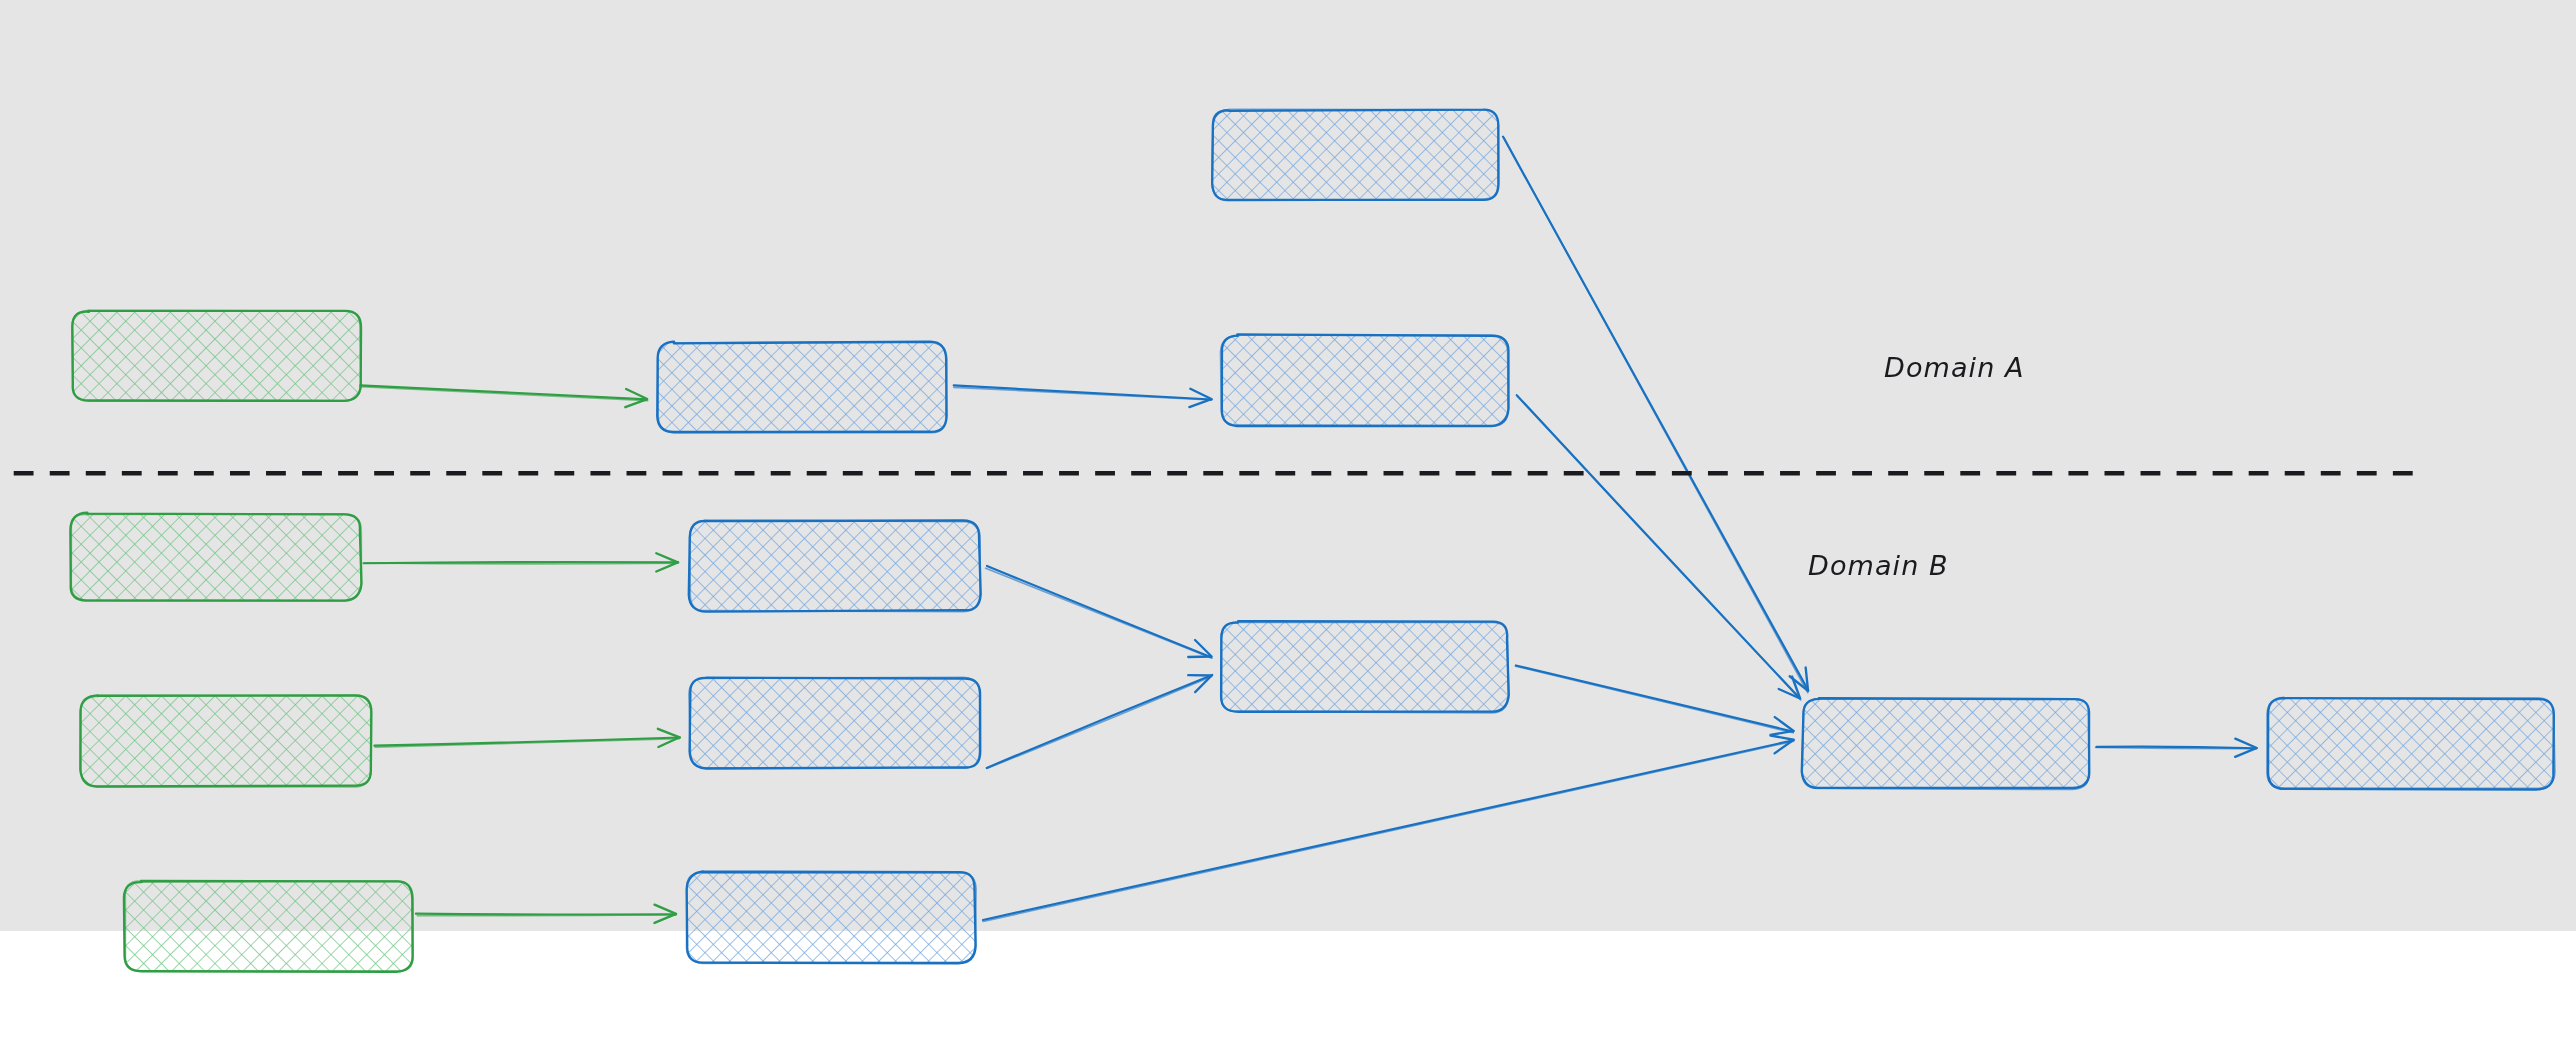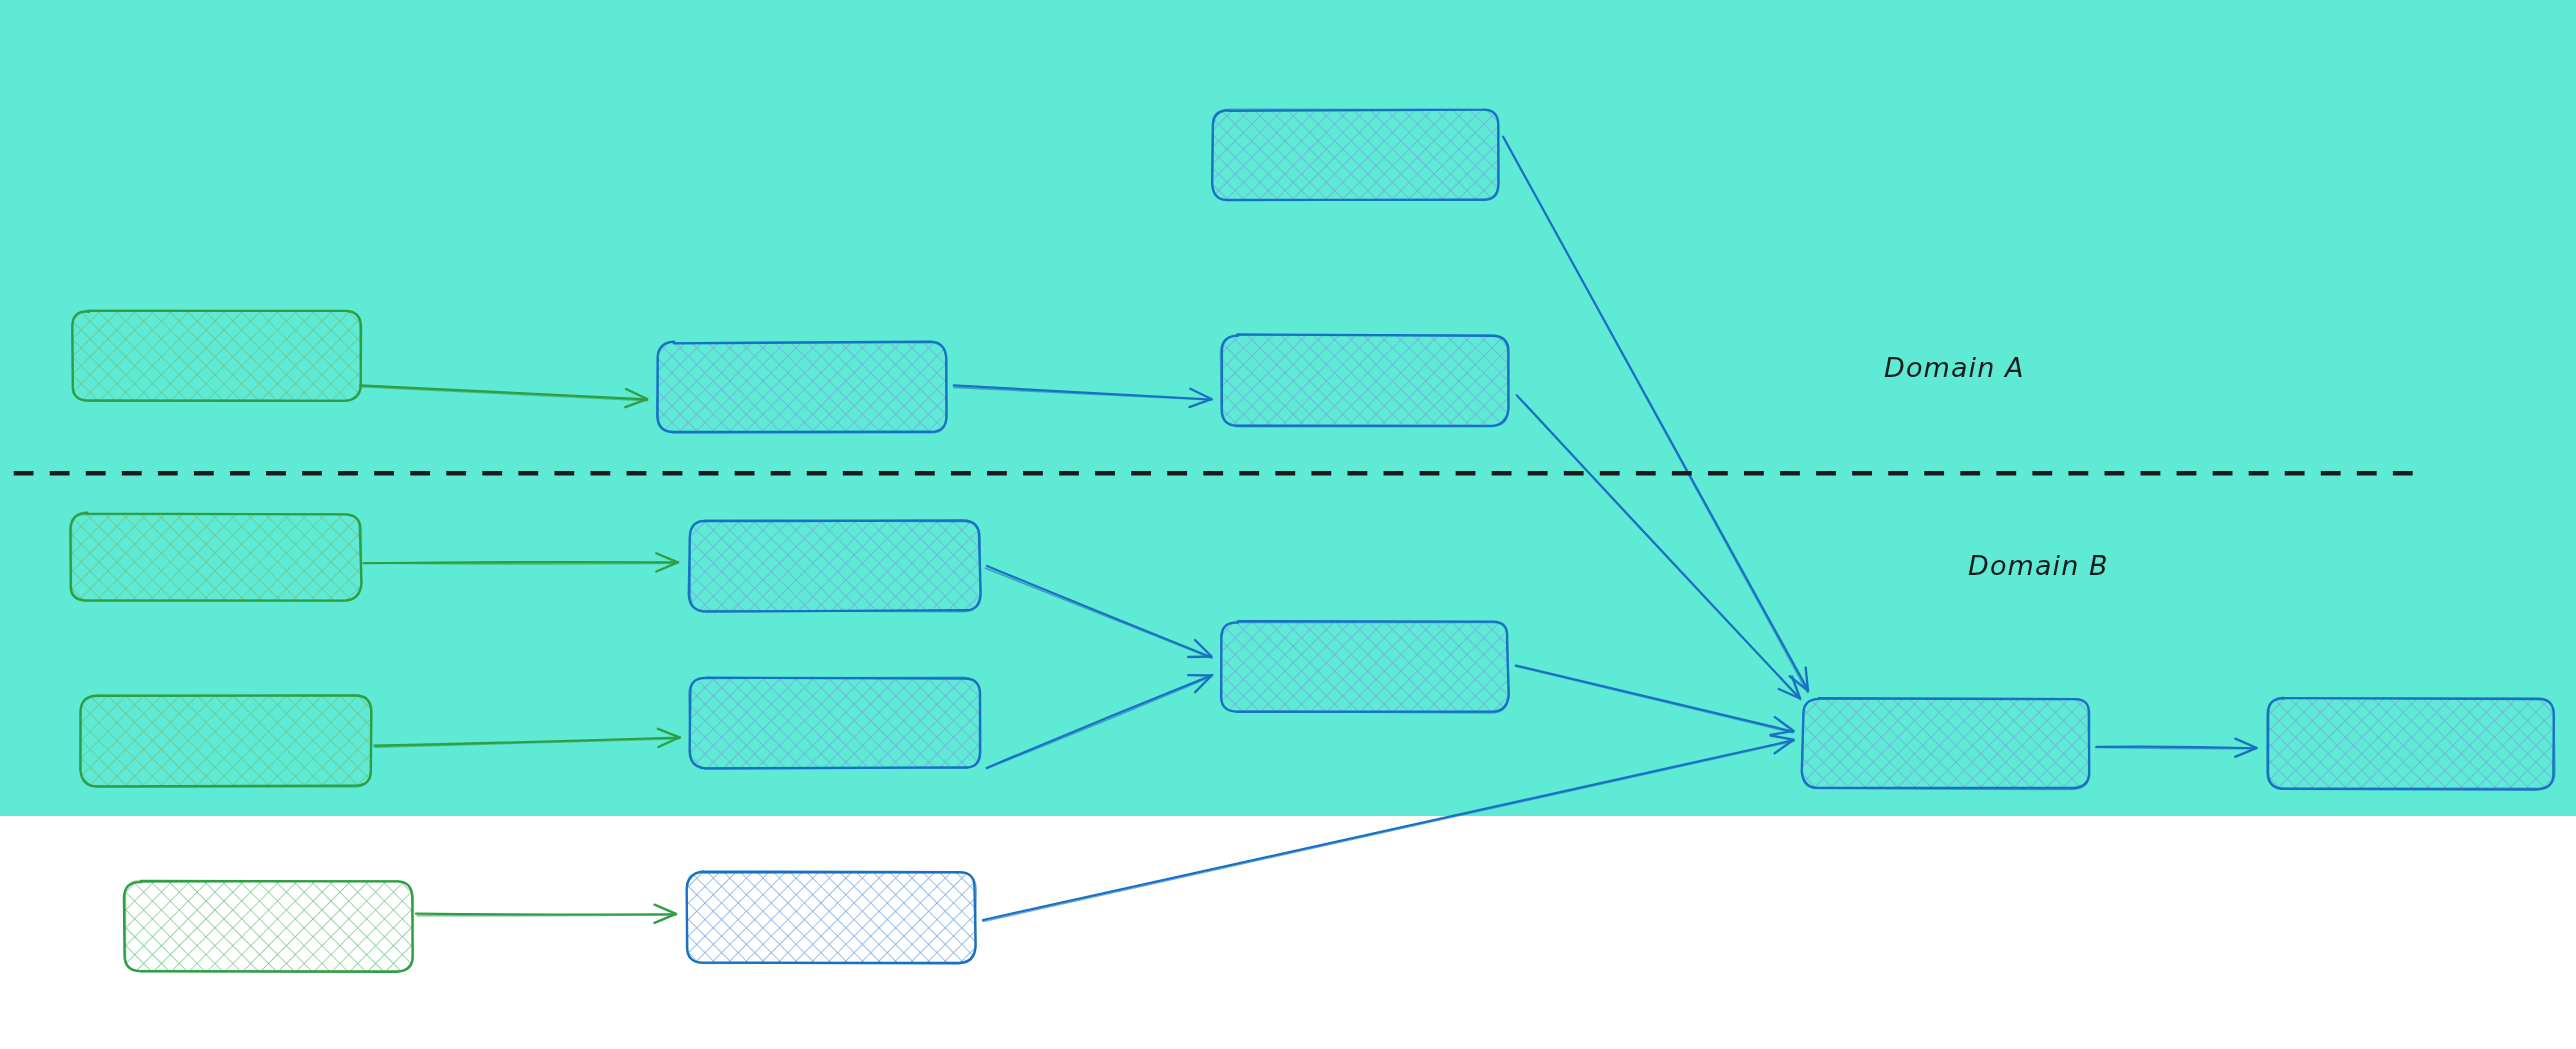--- a/index.html
+++ b/index.html
@@ -1,18 +1,18 @@
 <!DOCTYPE html>
 <html style="font-size:14.4px"><head>
 <meta charset="utf-8">
 <title>Domain Flow Diagram</title>
 <style>
   html,body{margin:0;padding:0;background:#ffffff;}
   body{width:2576px;height:1049px;overflow:hidden;font-family:"DejaVu Sans",sans-serif;}
-  #canvas{position:relative;width:2576px;height:816px;background:#5eead4;}
+  #canvas{position:relative;width:2576px;height:931px;background:#e5e5e5;}
   #sketch{position:absolute;left:0;top:0;width:2576px;height:1049px;}
   .domain-label{
     position:absolute;
     font-family:"DejaVu Sans",sans-serif;
     font-size:27px;
     font-style:italic;
     color:#1b1b1f;
     letter-spacing:1.1px;
     white-space:nowrap;
     user-select:none;
@@ -180,21 +180,21 @@
           <path d="M 2534.9,774.3 L 2815.9,774.5 Q 2834.2,774.9 2833.3,793.1 L 2834.8,856.7 Q 2833.9,874.5 2816.3,874.7 L 2534.6,874.5 Q 2515.1,874.6 2515.3,856.9 L 2515.4,792.2 Q 2516.4,774.7 2535.0,775.4 Z" fill="none" stroke="#1971c2" stroke-width="2" stroke-linecap="round" stroke-linejoin="round" opacity="0.55"></path>
         </g>
       </g>
     <g id="divider-layer">
         <line x1="15" y1="525" x2="2680" y2="525" stroke="#1b1b1f" stroke-width="5" stroke-dasharray="22 18" stroke-linecap="butt"></line>
       </g>
   </svg>
 
   <div id="labels-layer">
       <div class="domain-label" style="left: 1884px; top: 352px;">Domain A</div>
-      <div class="domain-label" style="left: 1968px; top: 550px;">Domain B</div>
+      <div class="domain-label" style="left: 1808px; top: 550px;">Domain B</div>
     </div>
   <div id="hits-layer">
       <div class="node-hit" style="left: 72px; top: 311px; width: 288px; height: 90px;"></div>
       <div class="node-hit" style="left: 658px; top: 343px; width: 288px; height: 90px;"></div>
       <div class="node-hit" style="left: 1221px; top: 335px; width: 287px; height: 90px;"></div>
       <div class="node-hit" style="left: 1212px; top: 110px; width: 287px; height: 90px;"></div>
       <div class="node-hit" style="left: 70px; top: 514px; width: 290px; height: 87px;"></div>
       <div class="node-hit" style="left: 81px; top: 696px; width: 290px; height: 90px;"></div>
       <div class="node-hit" style="left: 124px; top: 882px; width: 288px; height: 90px;"></div>
       <div class="node-hit" style="left: 690px; top: 521px; width: 290px; height: 90px;"></div>

